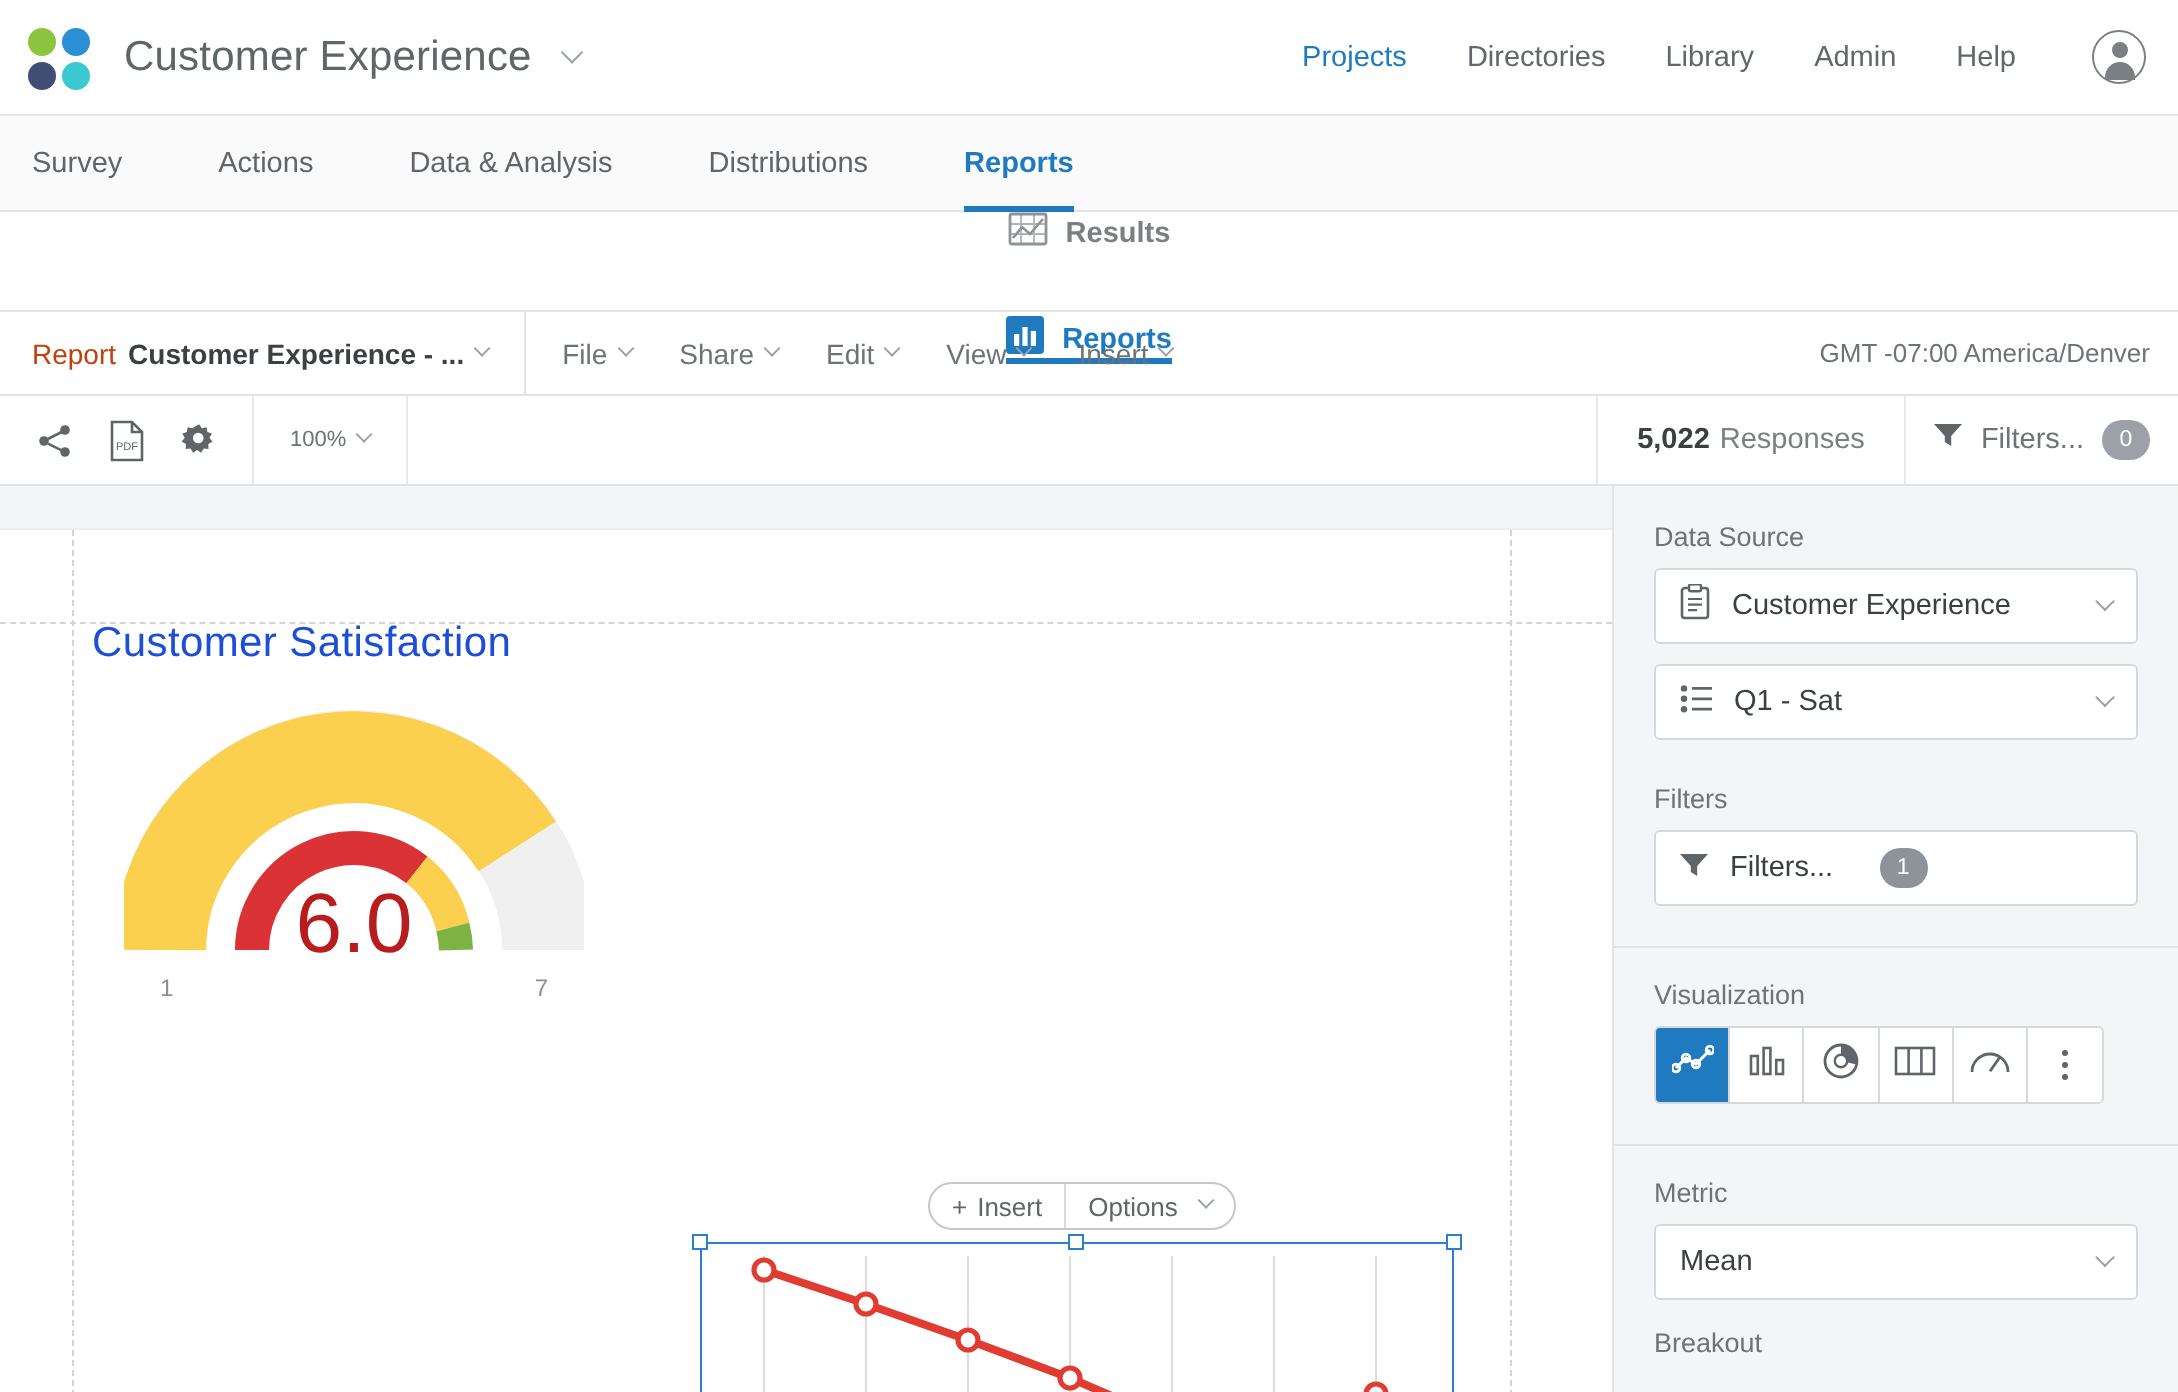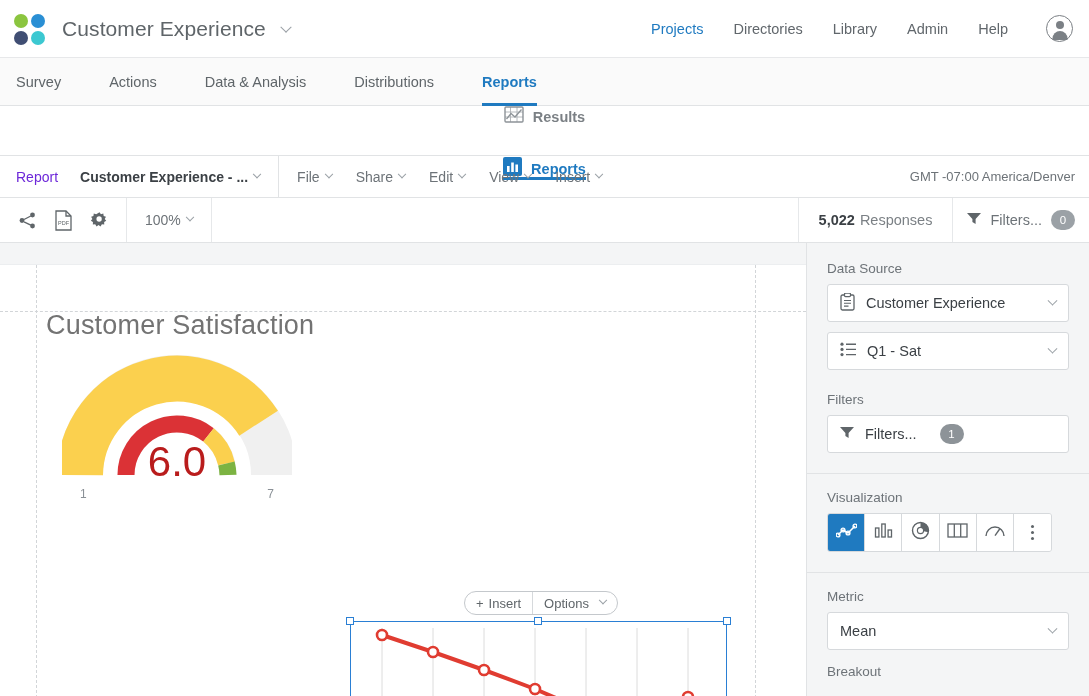--- a/index.html
+++ b/index.html
@@ -79,37 +79,37 @@
   .subtab.active .lbl { color: #1f7ac0; }
   .subtab.active { box-shadow: inset 0 -3px 0 #1f7ac0; }
 
   
   .menubar {
     height: 42px; display: flex; align-items: center;
     background: #fff; border-bottom: 1px solid #e1e3e5;
     padding: 0 14px 0 16px;
   }
   .reportname { display: flex; align-items: center; font-size: 14px; white-space: nowrap; }
-  .reportname .k { color: #6d28d9; margin-right: 22px; }
+  .reportname .k { color: #c2410c; margin-right: 6px; }
   .reportname .v { color: #3b4045; font-weight: bold; }
   .vsep { width: 1px; height: 42px; background: #e1e3e5; margin: 0 18px; }
   .menus { display: flex; align-items: center; gap: 24px; }
   .menus .m { font-size: 14px; color: #6d7378; display: flex; align-items: center; cursor: pointer; }
   .tz { margin-left: auto; font-size: 13px; color: #6d7378; white-space: nowrap; }
 
   
   .toolbar {
     height: 45px; display: flex; align-items: stretch;
     background: #fff; border-bottom: 1px solid #e1e3e5;
   }
   .tgroup { display: flex; align-items: center; gap: 14px; padding: 0 16px;
             border-right: 1px solid #e6e8ea; }
   .ticon { width: 22px; height: 22px; display: flex; align-items: center; justify-content: center; cursor: pointer; }
   .zoomgrp { display: flex; align-items: center; padding: 0 18px; border-right: 1px solid #e6e8ea;
-             font-size: 14px; color: #6d7378; cursor: pointer; }
+             font-size: 11px; color: #6d7378; cursor: pointer; }
   .tfill { flex: 1; border-right: 1px solid #e6e8ea; }
   .respgrp { display: flex; align-items: center; padding: 0 20px; border-right: 1px solid #e6e8ea;
              font-size: 14.5px; white-space: nowrap; }
   .respgrp b { color: #3b4045; font-weight: bold; margin-right: 5px; text-align: center; }
   .respgrp span { color: #7b8085; }
   .filtgrp { display: flex; align-items: center; gap: 9px; padding: 0 14px; white-space: nowrap; }
   .filtgrp .lbl { font-size: 14.5px; color: #6d7378; }
   .badge {
     min-width: 24px; height: 20px; border-radius: 10px; background: #9ba1a6;
     color: #fff; font-size: 11.5px; display: flex; align-items: center; justify-content: center;
@@ -124,21 +124,21 @@
   .page { position: relative; background: #fff; height: 100%; }
 
   
   .guide-v { position: absolute; top: 0; bottom: 0; width: 0;
              border-left: 1px dashed #d2d5d8; }
   .guide-h { position: absolute; left: 0; right: 0; height: 0;
              border-top: 1px dashed #d2d5d8; }
 
   .sectitle {
     position: absolute; left: 46px; top: 45px;
-    font-size: 27px; color: #737373; font-weight: 400; letter-spacing: .2px;
+    font-size: 21px; color: #1d4ed8; font-weight: 400; letter-spacing: .2px;
   }
 
   
   .gauge { position: absolute; left: 62px; top: 85px; width: 230px; height: 135px; }
   .gauge .val {
     position: absolute; left: 0; right: 0; bottom: 2px; text-align: center;
     font-size: 42px; color: #b91c1c; font-weight: 400; line-height: 1;
   }
   .gaugescale {
     position: absolute; left: 62px; top: 222px; width: 230px;

